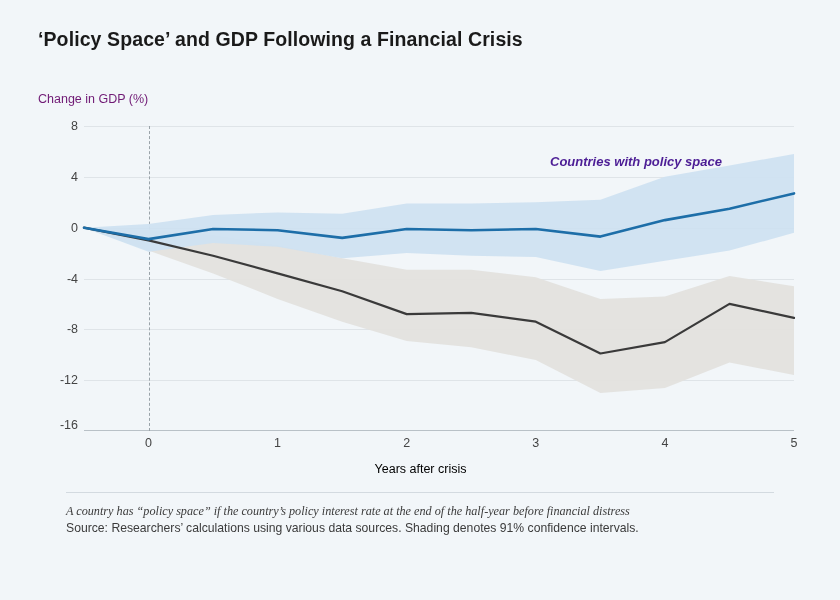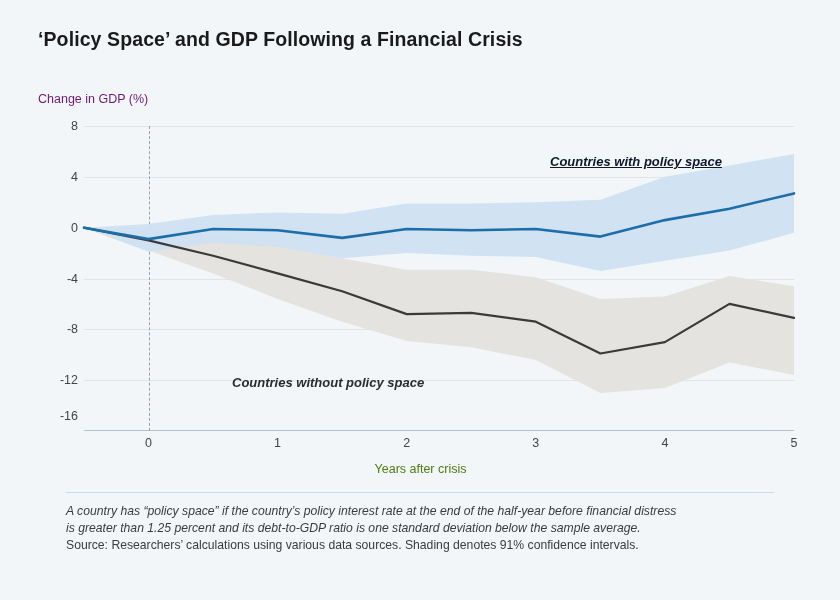--- a/index.html
+++ b/index.html
@@ -108,79 +108,79 @@
     position: absolute;
     left: 0;
     top: 0;
     overflow: visible;
   }
   .label-with {
     position: absolute;
     font-size: 13px;
     font-style: italic;
     font-weight: bold;
-    color: #0f172a;
-    text-decoration: underline;
+    color: #4c1d95;
   }
   .label-without {
     position: absolute;
     font-size: 13px;
     font-style: italic;
     font-weight: bold;
     color: #2b2b2b;
   }
   .xtitle {
     position: absolute;
     left: 38px;
     top: 462px;
     width: 765px;
     text-align: center;
     font-size: 12.5px;
-    color: #4d7c0f;
+    color: #000000;
   }
   .divider {
     position: absolute;
     left: 66px;
     top: 492px;
     width: 708px;
     height: 1px;
     background: #d3dae0;
   }
   .footnote {
     position: absolute;
     left: 66px;
     top: 503px;
     width: 712px;
     font-size: 12.2px;
     line-height: 17px;
     color: #3b3b3b;
   }
   .footnote .note-italic {
     font-style: italic;
+    font-family: Liberation Serif, serif;
   }
 </style>
 </head>
 <body>
 
 <div class="page">
 
   <div class="title">‘Policy Space’ and GDP Following a Financial Crisis</div>
 
   <div class="ylabel">Change in GDP (%)</div>
 
   <div class="chart-area">
 
     <div class="axis-y-labels">
       <span style="top:0px;">8</span>
       <span style="top:50.8px;">4</span>
       <span style="top:101.7px;">0</span>
       <span style="top:152.5px;">-4</span>
       <span style="top:203.3px;">-8</span>
       <span style="top:254.2px;margin-left:30px;">-12</span>
-      <span style="top:290px;">-16</span>
+      <span style="top:299px;">-16</span>
     </div>
 
     <div class="plot">
       <div class="gridline" style="top:0px;"></div>
       <div class="gridline" style="top:50.8px;"></div>
       <div class="gridline baseline" style="top:101.7px;"></div>
       <div class="gridline" style="top:152.5px;"></div>
       <div class="gridline" style="top:203.3px;"></div>
       <div class="gridline" style="top:254.2px;"></div>
       <div class="xaxis"></div>
@@ -191,37 +191,35 @@
         <path d="M0,101.7 L64.5,104.2 L129.1,109.3 L193.6,119.5 L258.2,132.2 L322.7,143.7 L387.3,143.7 L451.8,151.3 L516.4,173.0 L580.9,170.4 L645.5,150.1 L710,160.3 L710,249.1 L645.5,236.4 L580.9,262.0 L516.4,267.0 L451.8,234.0 L387.3,221.3 L322.7,214.9 L258.2,195.8 L193.6,172.9 L129.1,147.4 L64.5,124.6 L0,101.7 Z" fill="#e3e2de" stroke="none" opacity="0.95"></path>
 
         <path d="M0,101.7 L64.5,97.9 L129.1,89.0 L193.6,86.4 L258.2,87.7 L322.7,77.5 L387.3,77.5 L451.8,76.3 L516.4,73.7 L580.9,50.8 L645.5,39.4 L710,28.0 L710,106.8 L645.5,124.6 L580.9,134.8 L516.4,144.9 L451.8,130.9 L387.3,129.7 L322.7,127.1 L258.2,132.2 L193.6,120.8 L129.1,117.0 L64.5,125.8 L0,101.7 Z" fill="#cfe2f1" stroke="none" opacity="0.95"></path>
 
         <polyline points="0,101.7 64.5,114.4 129.1,129.7 193.6,147.4 258.2,165.2 322.7,188.1 387.3,186.8 451.8,195.7 516.4,227.5 580.9,216.1 645.5,177.9 710,191.9" fill="none" stroke="#3a3a3a" stroke-width="2.2" stroke-linejoin="round" stroke-linecap="round"></polyline>
 
         <polyline points="0,101.7 64.5,113.1 129.1,103.0 193.6,104.2 258.2,111.9 322.7,103.0 387.3,104.2 451.8,103.0 516.4,110.6 580.9,94.1 645.5,82.7 710,67.4" fill="none" stroke="#1d6ea8" stroke-width="2.6" stroke-linejoin="round" stroke-linecap="round"></polyline>
       </svg>
 
       <div class="label-with" style="left:466px; top:28px;">Countries with policy space</div>
-      <div class="label-without" style="left:148px; top:249px;">Countries without policy space</div>
     </div>
 
     <div class="axis-x-labels">
       <span style="left:64.5px;">0</span>
       <span style="left:193.6px;">1</span>
       <span style="left:322.7px;">2</span>
       <span style="left:451.8px;">3</span>
       <span style="left:580.9px;">4</span>
       <span style="left:710px;">5</span>
     </div>
 
   </div>
 
   <div class="xtitle">Years after crisis</div>
 
   <div class="divider"></div>
 
   <div class="footnote">
     <div class="note-italic">A country has “policy space” if the country’s policy interest rate at the end of the half-year before financial distress</div>
-    <div class="note-italic">is greater than 1.25 percent and its debt-to-GDP ratio is one standard deviation below the sample average.</div>
     <div>Source: Researchers’ calculations using various data sources. Shading denotes 91% confidence intervals.</div>
   </div>
 
 </div>
 
 </body></html>

